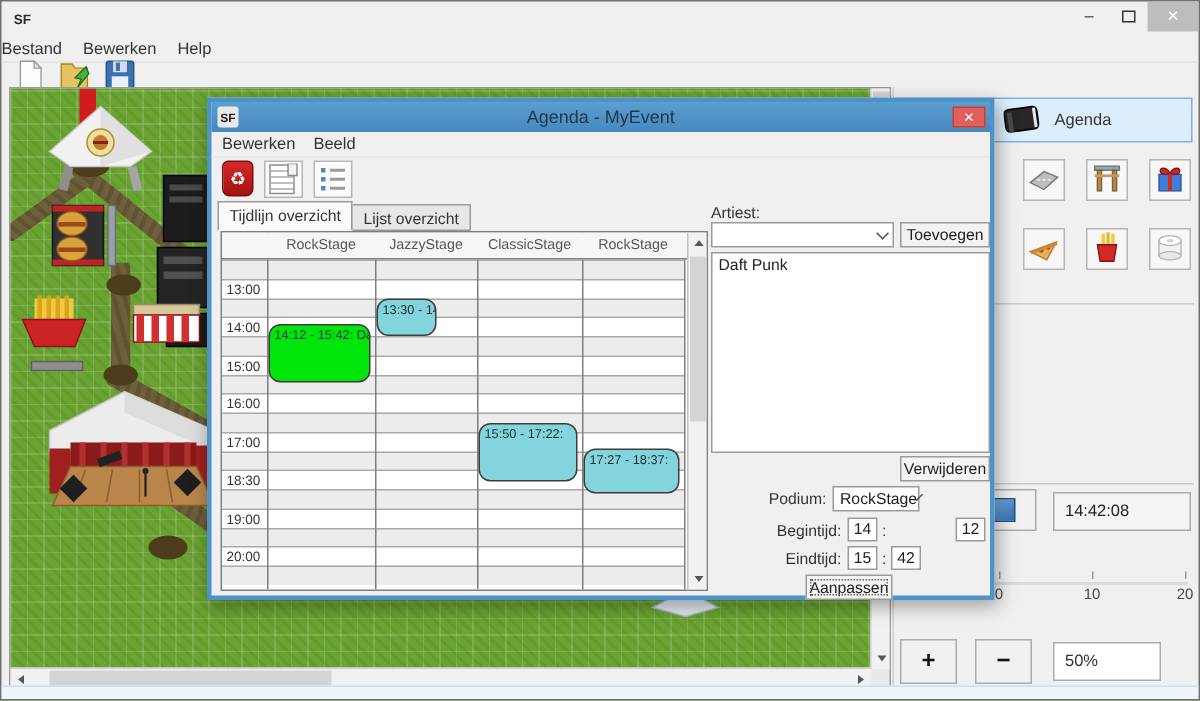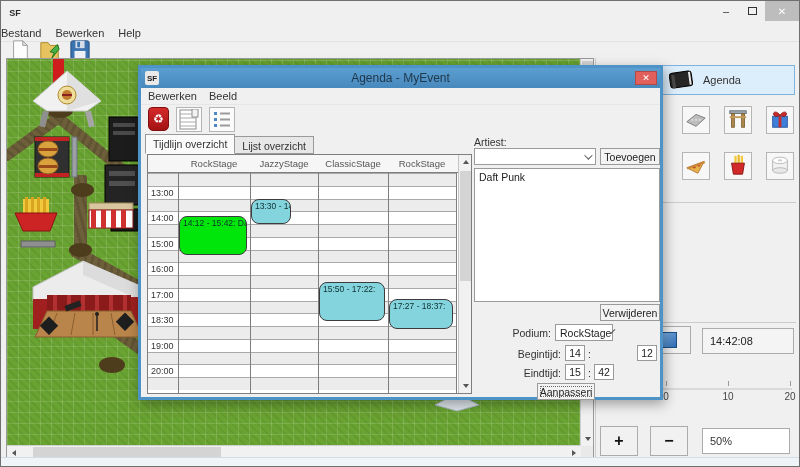--- a/index.html
+++ b/index.html
@@ -62,21 +62,21 @@
                border:1px solid #ababab; display:flex; align-items:center; justify-content:center; }
   .speed-glyph { width:16px; height:16px; border:1px solid #1d4f86;
                  background:linear-gradient(135deg,#7fb3e8,#2f6cb5); }
   .clock-box { position:absolute; left:106px; top:270px; width:92px; height:26px; background:#f4f4f4;
                border:1px solid #ababab; display:flex; align-items:center; padding-left:7px; font-size:11px; color:#222; }
   .slider-track { position:absolute; left:6px; top:330px; width:190px; height:2px; background:#dadada; }
   .tickmark { position:absolute; top:323px; width:1px; height:5px; background:#9a9a9a; }
   .ticklabel { position:absolute; top:333px; transform:translateX(-50%); font-size:10px; color:#444; }
   .zoom-btn { position:absolute; top:368px; width:38px; height:30px; background:#f1f1f1; border:1px solid #ababab;
               font-weight:bold; font-size:16px; display:flex; align-items:center; justify-content:center; color:#111; }
-  .zoom-box { position:absolute; left:106px; top:370px; width:88px; height:26px; background:#fff;
+  .zoom-box { position:absolute; left:106px; top:370px; width:72px; height:26px; background:#fff;
               border:1px solid #ababab; display:flex; align-items:center; padding-left:7px; font-size:11px; color:#333; }
 
   .statusbar { position:absolute; left:0; bottom:0; width:100%; height:9px; background:#eff4f9; border-top:1px solid #d4dce4; }
 
   
   .dialog { position:absolute; left:137px; top:64px; width:525px; height:335px; background:#f0f0f0;
             border:3px solid #4e93c8; box-shadow:2px 4px 12px rgba(0,0,0,.35); z-index:20; }
   .dlg-title { height:20px; background:linear-gradient(#5b9ed0,#4889bd); display:flex; align-items:center;
                padding:0 3px 0 4px; position:relative; }
   .dlg-title .logo { width:14px; height:14px; background:#e9e9e9; border-radius:2px; font-size:8px; font-weight:bold;

